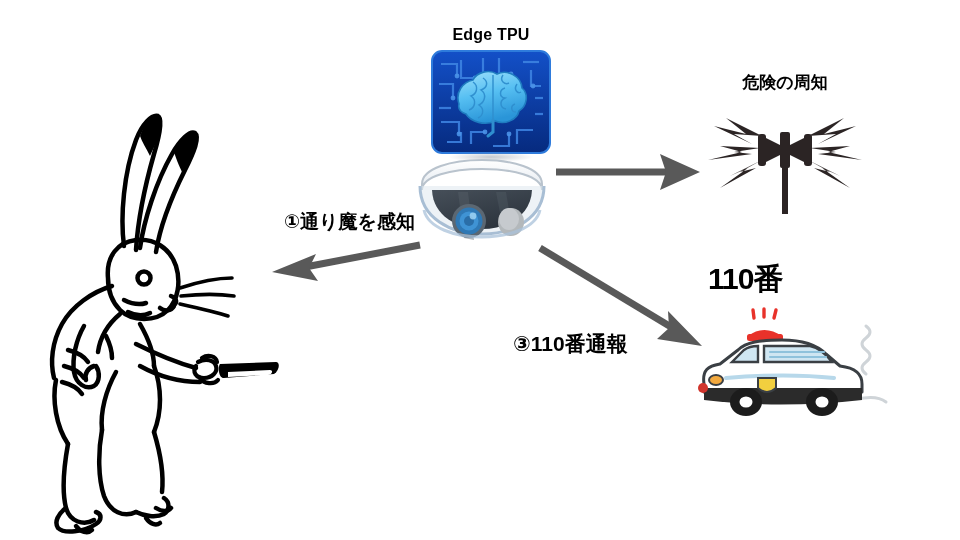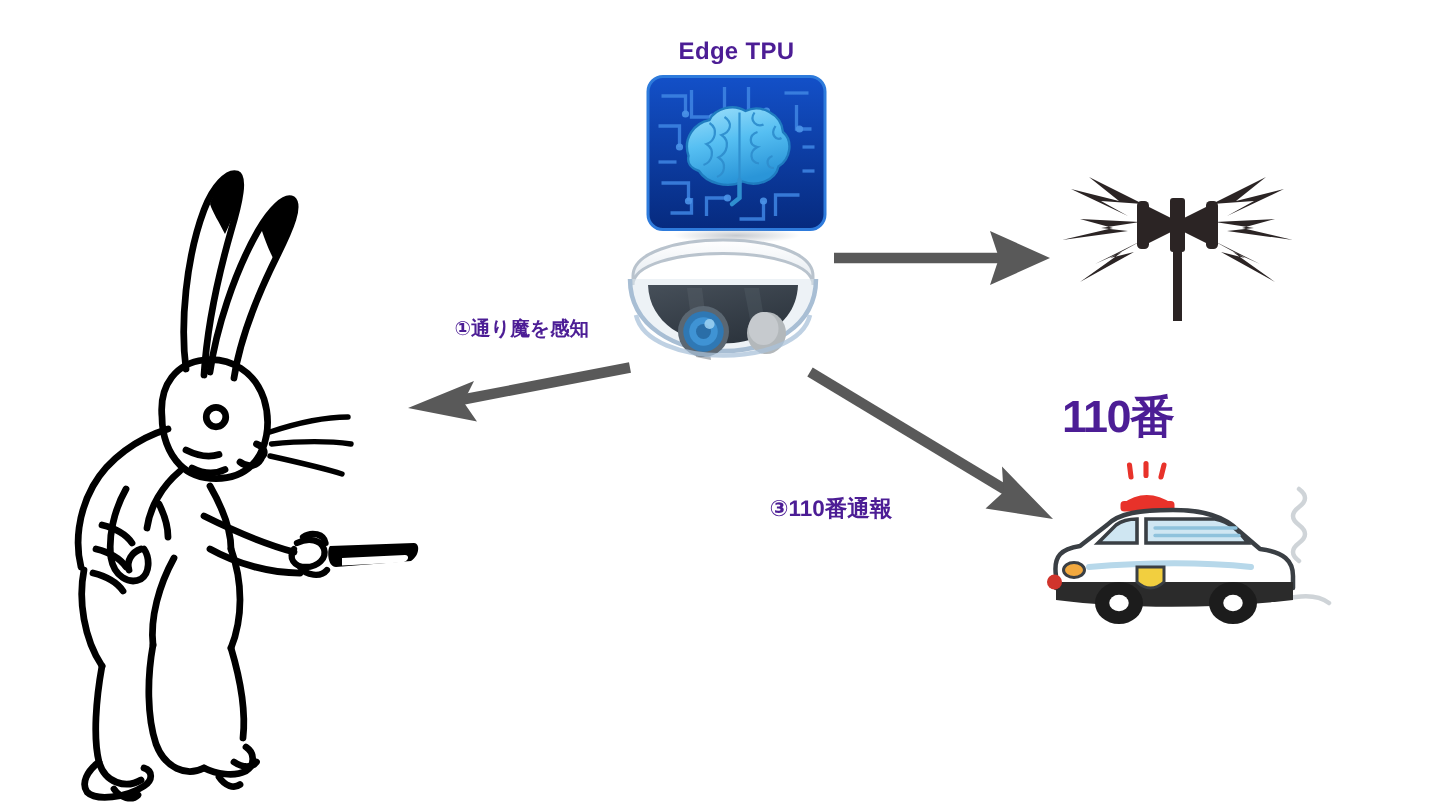--- a/index.html
+++ b/index.html
@@ -7,21 +7,21 @@
     width:960px;height:540px;
     background:#ffffff;
     font-family:"Liberation Sans","DejaVu Sans",sans-serif;
     overflow:hidden;
     position:relative;
   }
   #stage{position:absolute;inset:0;width:960px;height:540px;}
   .node{position:absolute;}
   .lbl{
     position:absolute;
-    color:#4c1d95;
+    color:#000000;
     font-weight:bold;
     white-space:nowrap;
     line-height:1.1;
   }
 
   
   #tpu-node{left:406px;top:26px;width:170px;height:135px;}
   #tpu-title{
     left:0;top:0;width:170px;text-align:center;
     font-size:16px;letter-spacing:.2px;
@@ -43,23 +43,23 @@
 
   
   #police-node{left:690px;top:262px;width:200px;height:170px;}
   #police-title{left:18px;top:0;width:160px;text-align:left;font-size:30px;
     font-weight:bold;letter-spacing:-1px;}
 
   
   #rabbit-node{left:28px;top:100px;width:250px;height:330px;}
 
   
-  #label-1{left:303px;top:212px;font-size:13px;}
+  #label-1{left:284px;top:212px;font-size:19px;}
   #label-2{left:551px;top:133px;font-size:17px;}
-  #label-3{left:513px;top:332px;font-size:15px;}
+  #label-3{left:513px;top:332px;font-size:21px;}
 
   svg{display:block;overflow:visible;}
   #arrows{position:absolute;left:0;top:0;width:960px;height:540px;pointer-events:none;}
 </style>
 </head>
 <body>
 
 <div id="stage">
 
   <svg id="arrows" viewBox="0 0 960 540" width="960" height="540">
@@ -180,20 +180,21 @@
       <circle cx="61" cy="70" r="3.4" fill="#9fd2f2" opacity=".85"></circle>
 
       <ellipse cx="99" cy="76" rx="13" ry="14" fill="#b3b8bb"></ellipse>
       <ellipse cx="97" cy="73" rx="10" ry="11" fill="#c6cace"></ellipse>
 
       <path d="M 12 64 C 20 100, 120 100, 128 64" fill="none" stroke="#aac2da" stroke-width="3" opacity=".75"></path>
     </svg>
   </div>
 
   <div class="node" id="speaker-node">
+    <div class="lbl" id="speaker-title">危険の周知</div>
     <svg viewBox="0 0 190 112" width="190" height="112" style="position:absolute;left:0;top:28px;">
       <g fill="#2b2424">
 
         <path d="M 72 34 L 36 16 L 56 32 L 24 24 L 62 42 L 44 32 Z"></path>
         <path d="M 70 46 L 30 44 L 52 50 L 18 58 L 62 52 L 44 50 Z"></path>
         <path d="M 72 58 L 40 74 L 58 66 L 30 86 L 66 66 L 50 70 Z"></path>
 
         <path d="M 118 34 L 154 16 L 134 32 L 166 24 L 128 42 L 146 32 Z"></path>
         <path d="M 120 46 L 160 44 L 138 50 L 172 58 L 128 52 L 146 50 Z"></path>
         <path d="M 118 58 L 150 74 L 132 66 L 160 86 L 124 66 L 140 70 Z"></path>

